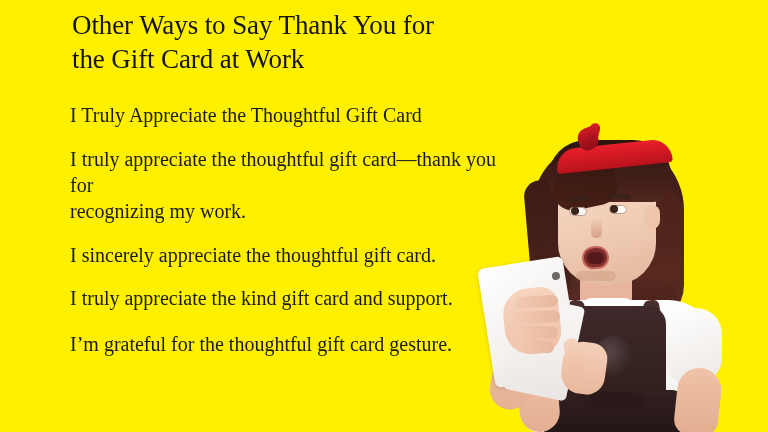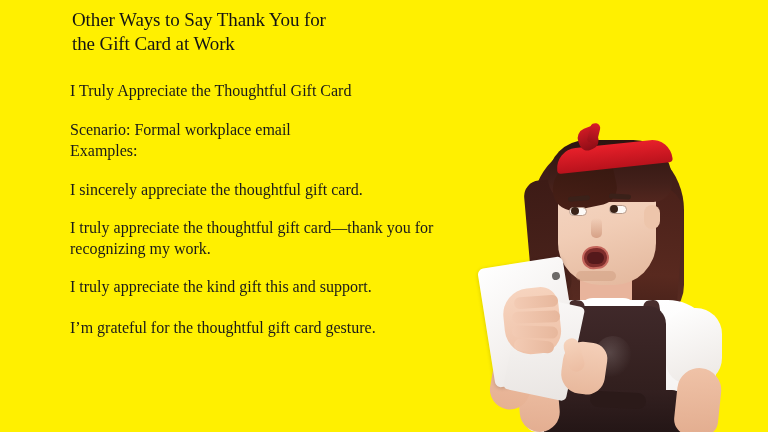--- a/index.html
+++ b/index.html
@@ -22,30 +22,30 @@
 
   
   #text-column {
     position: absolute;
     left: 70px;
     top: 8px;
     width: 445px;
     z-index: 5;
   }
   #page-title {
-    font-size: 19px;
+    font-size: 27px;
     line-height: 1.27;
     color: #141414;
     font-weight: 400;
     letter-spacing: -0.1px;
     margin: 0 0 0 2px;
     white-space: pre-line;
   }
   .body-block {
-    font-size: 16px;
+    font-size: 20px;
     line-height: 1.30;
     color: #1a1a1a;
     white-space: pre-line;
   }
   .blk-1  { margin-top: 25px; }
   .blk-2  { margin-top: 18px; }
   .blk-3  { margin-top: 18px; }
   .blk-4  { margin-top: 18px; }
   .blk-5  { margin-top: 17px; }
   .blk-6  { margin-top: 20px; }
@@ -408,27 +408,25 @@
     <div id="photo-blend"></div>
   </div>
 
   <div id="text-column">
 
     <h1 id="page-title">Other Ways to Say Thank You for
 the Gift Card at Work</h1>
 
     <div class="body-block blk-1">I Truly Appreciate the Thoughtful Gift Card</div>
 
-    <div class="body-block blk-2">Scenario: Formal workplace email
-Examples:</div>
-
-    <div class="body-block blk-4">I sincerely appreciate the thoughtful gift card.</div>
 
     <div class="body-block blk-3">I truly appreciate the thoughtful gift card—thank you for
 recognizing my work.</div>
 
-    <div class="body-block blk-5">I truly appreciate the kind gift this and support.</div>
+    <div class="body-block blk-4">I sincerely appreciate the thoughtful gift card.</div>
+
+    <div class="body-block blk-5">I truly appreciate the kind gift card and support.</div>
 
     <div class="body-block blk-6">I’m grateful for the thoughtful gift card gesture.</div>
 
   </div>
 
 </div>
 
 </body></html>

